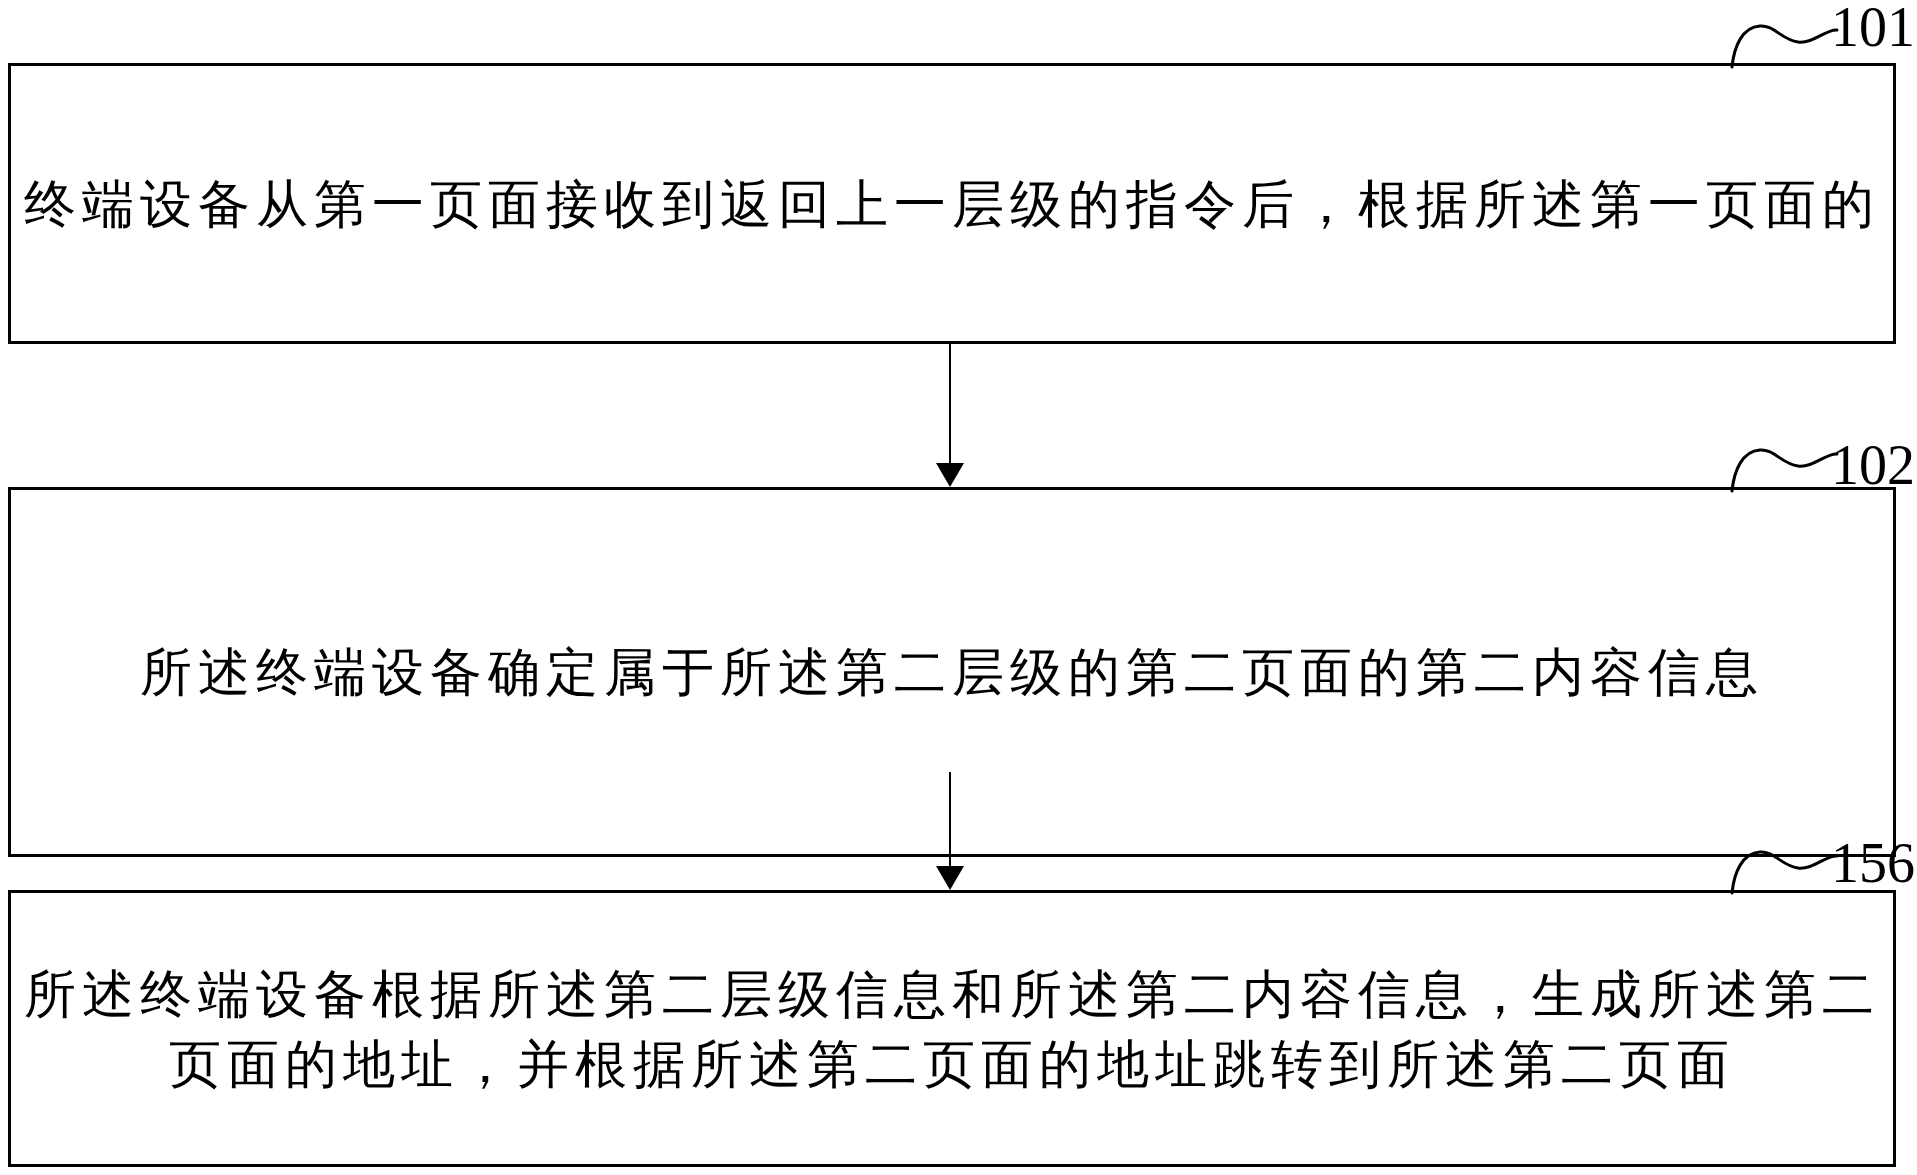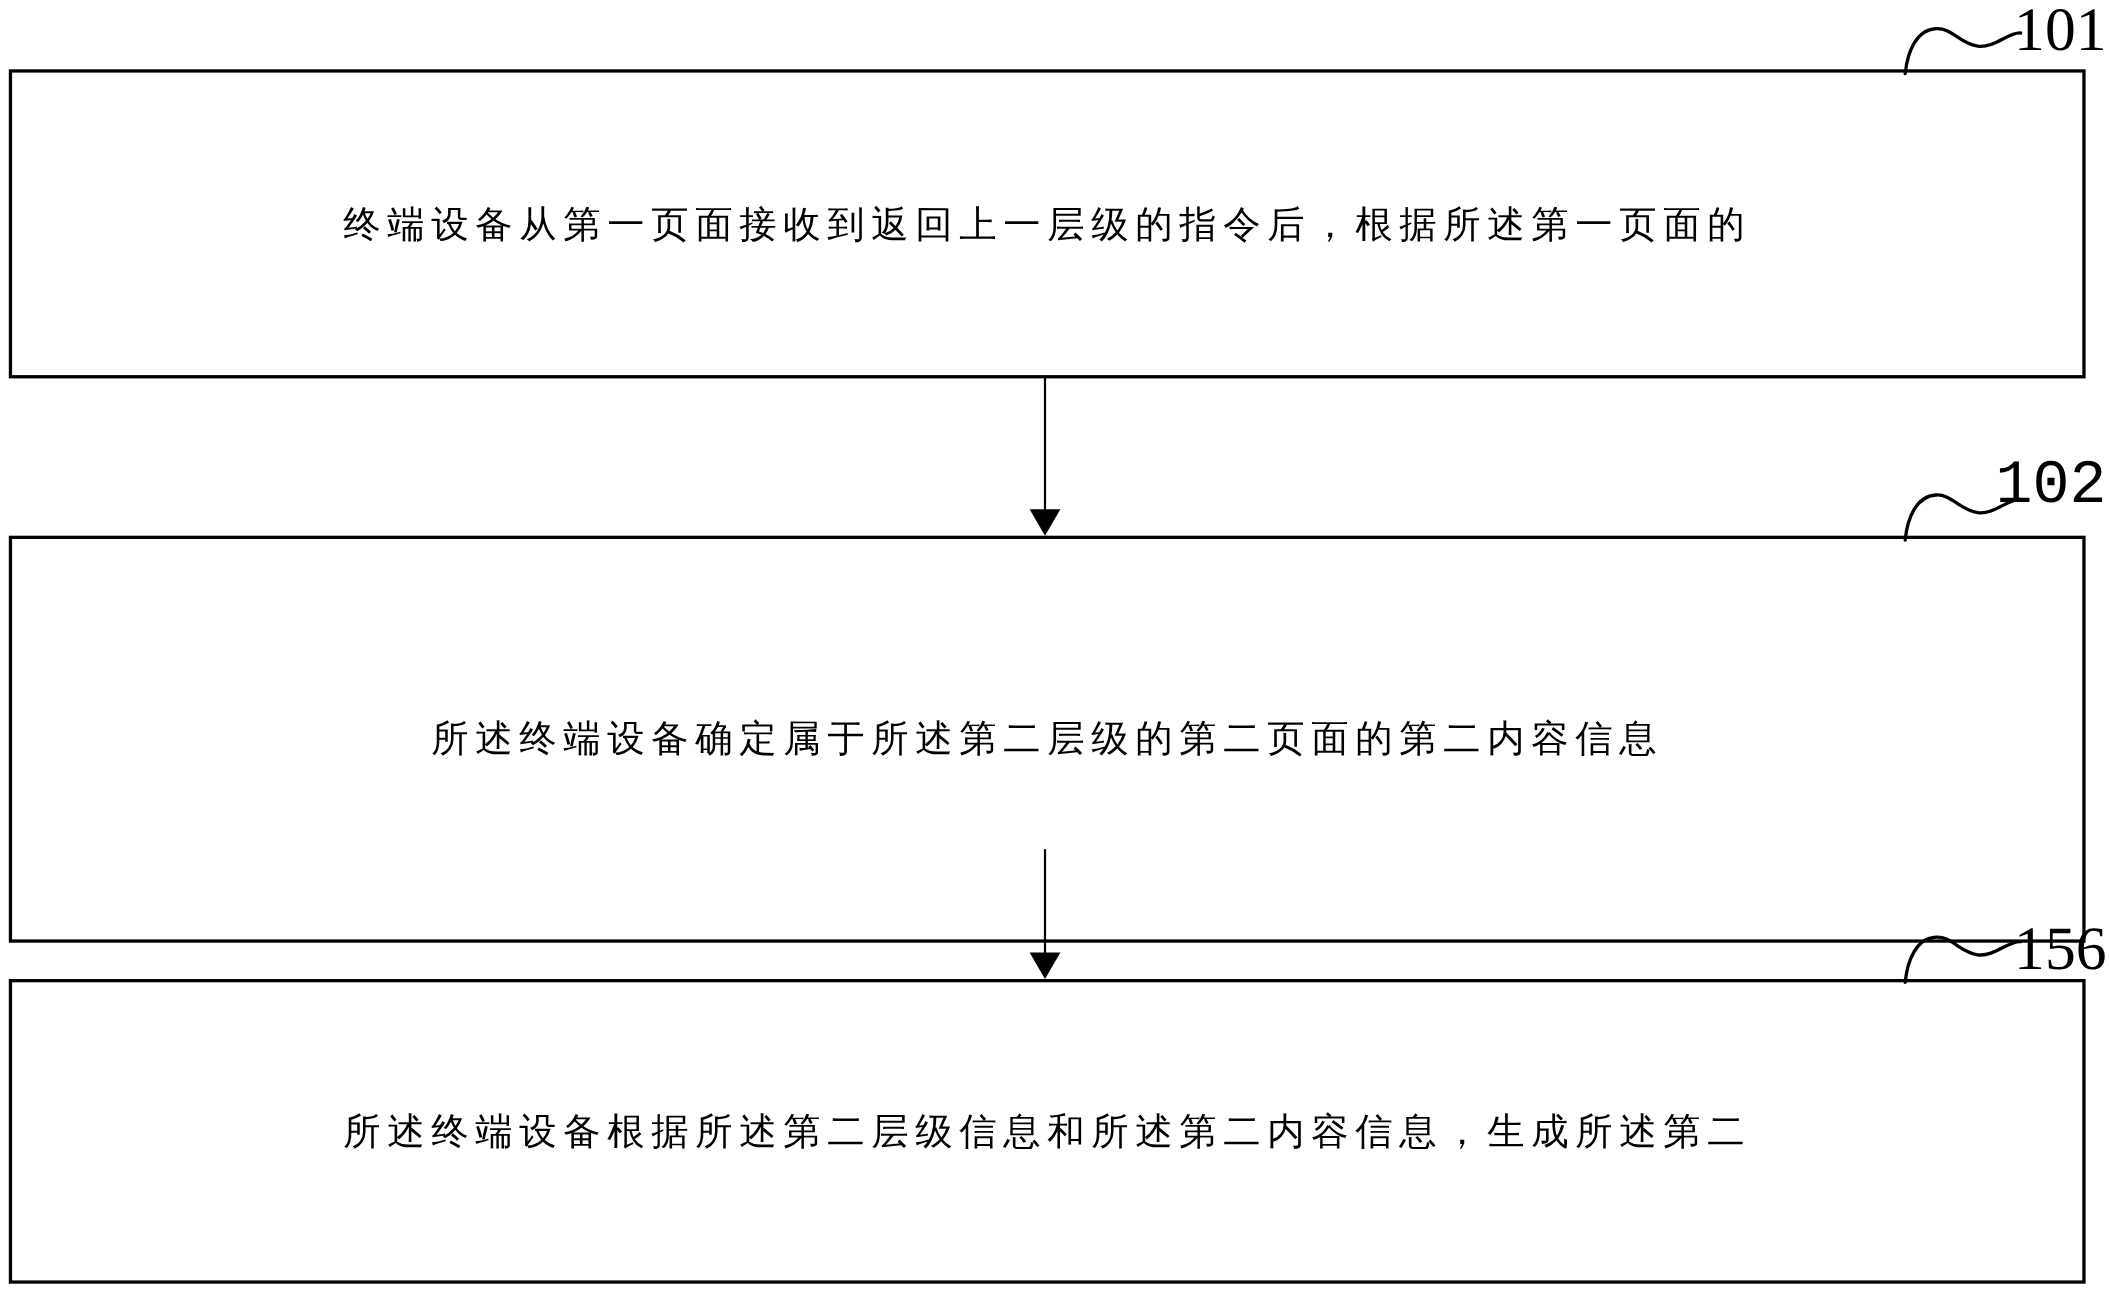--- a/index.html
+++ b/index.html
@@ -20,38 +20,38 @@
     display: flex;
     flex-direction: column;
     justify-content: center;
     align-items: center;
     background: #ffffff;
   }
   #box1 { top: 63px;  height: 281px; }
   #box2 { top: 487px; height: 370px; }
   #box3 { top: 890px; height: 277px; }
   .box-line {
-    font-size: 34px;
+    font-size: 52px;
     line-height: 70px;
     letter-spacing: 6px;
     color: #000000;
     text-align: center;
     white-space: nowrap;
   }
   .ref-label {
     position: absolute;
     right: 2px;
     font-size: 56px;
     line-height: 58px;
     color: #000000;
     text-align: right;
     font-family: "Liberation Serif", "DejaVu Serif", serif;
   }
   #label1 { top: -2px; }
-  #label2 { top: 412px; font-family: Liberation Mono, monospace; }
+  #label2 { top: 436px; }
   #label3 { top: 834px; }
   .leader {
     position: absolute;
     left: 1725px;
     width: 118px;
     height: 52px;
   }
   #leader1 { top: 17px; }
   #leader2 { top: 441px; }
   #leader3 { top: 843px; }
@@ -108,19 +108,20 @@
   </svg>
   <div class="ref-label" id="label2">102</div>
 
   <div class="flow-arrow" id="arrow2">
     <div class="arrow-stem"></div>
     <div class="arrow-head"></div>
   </div>
 
   <div class="flow-box" id="box3">
     <div class="box-line">所述终端设备根据所述第二层级信息和所述第二内容信息，生成所述第二</div>
+    <div class="box-line">页面的地址，并根据所述第二页面的地址跳转到所述第二页面</div>
   </div>
   <svg class="leader" id="leader3" viewBox="0 0 118 52">
     <path d="M 7 50 C 9 30 17 10 35 9 C 49 8 57 23 73 25 C 88 27 101 12 112 13" fill="none" stroke="#000000" stroke-width="3" stroke-linecap="round"></path>
   </svg>
   <div class="ref-label" id="label3">156</div>
 
 </div>
 
 </body></html>

